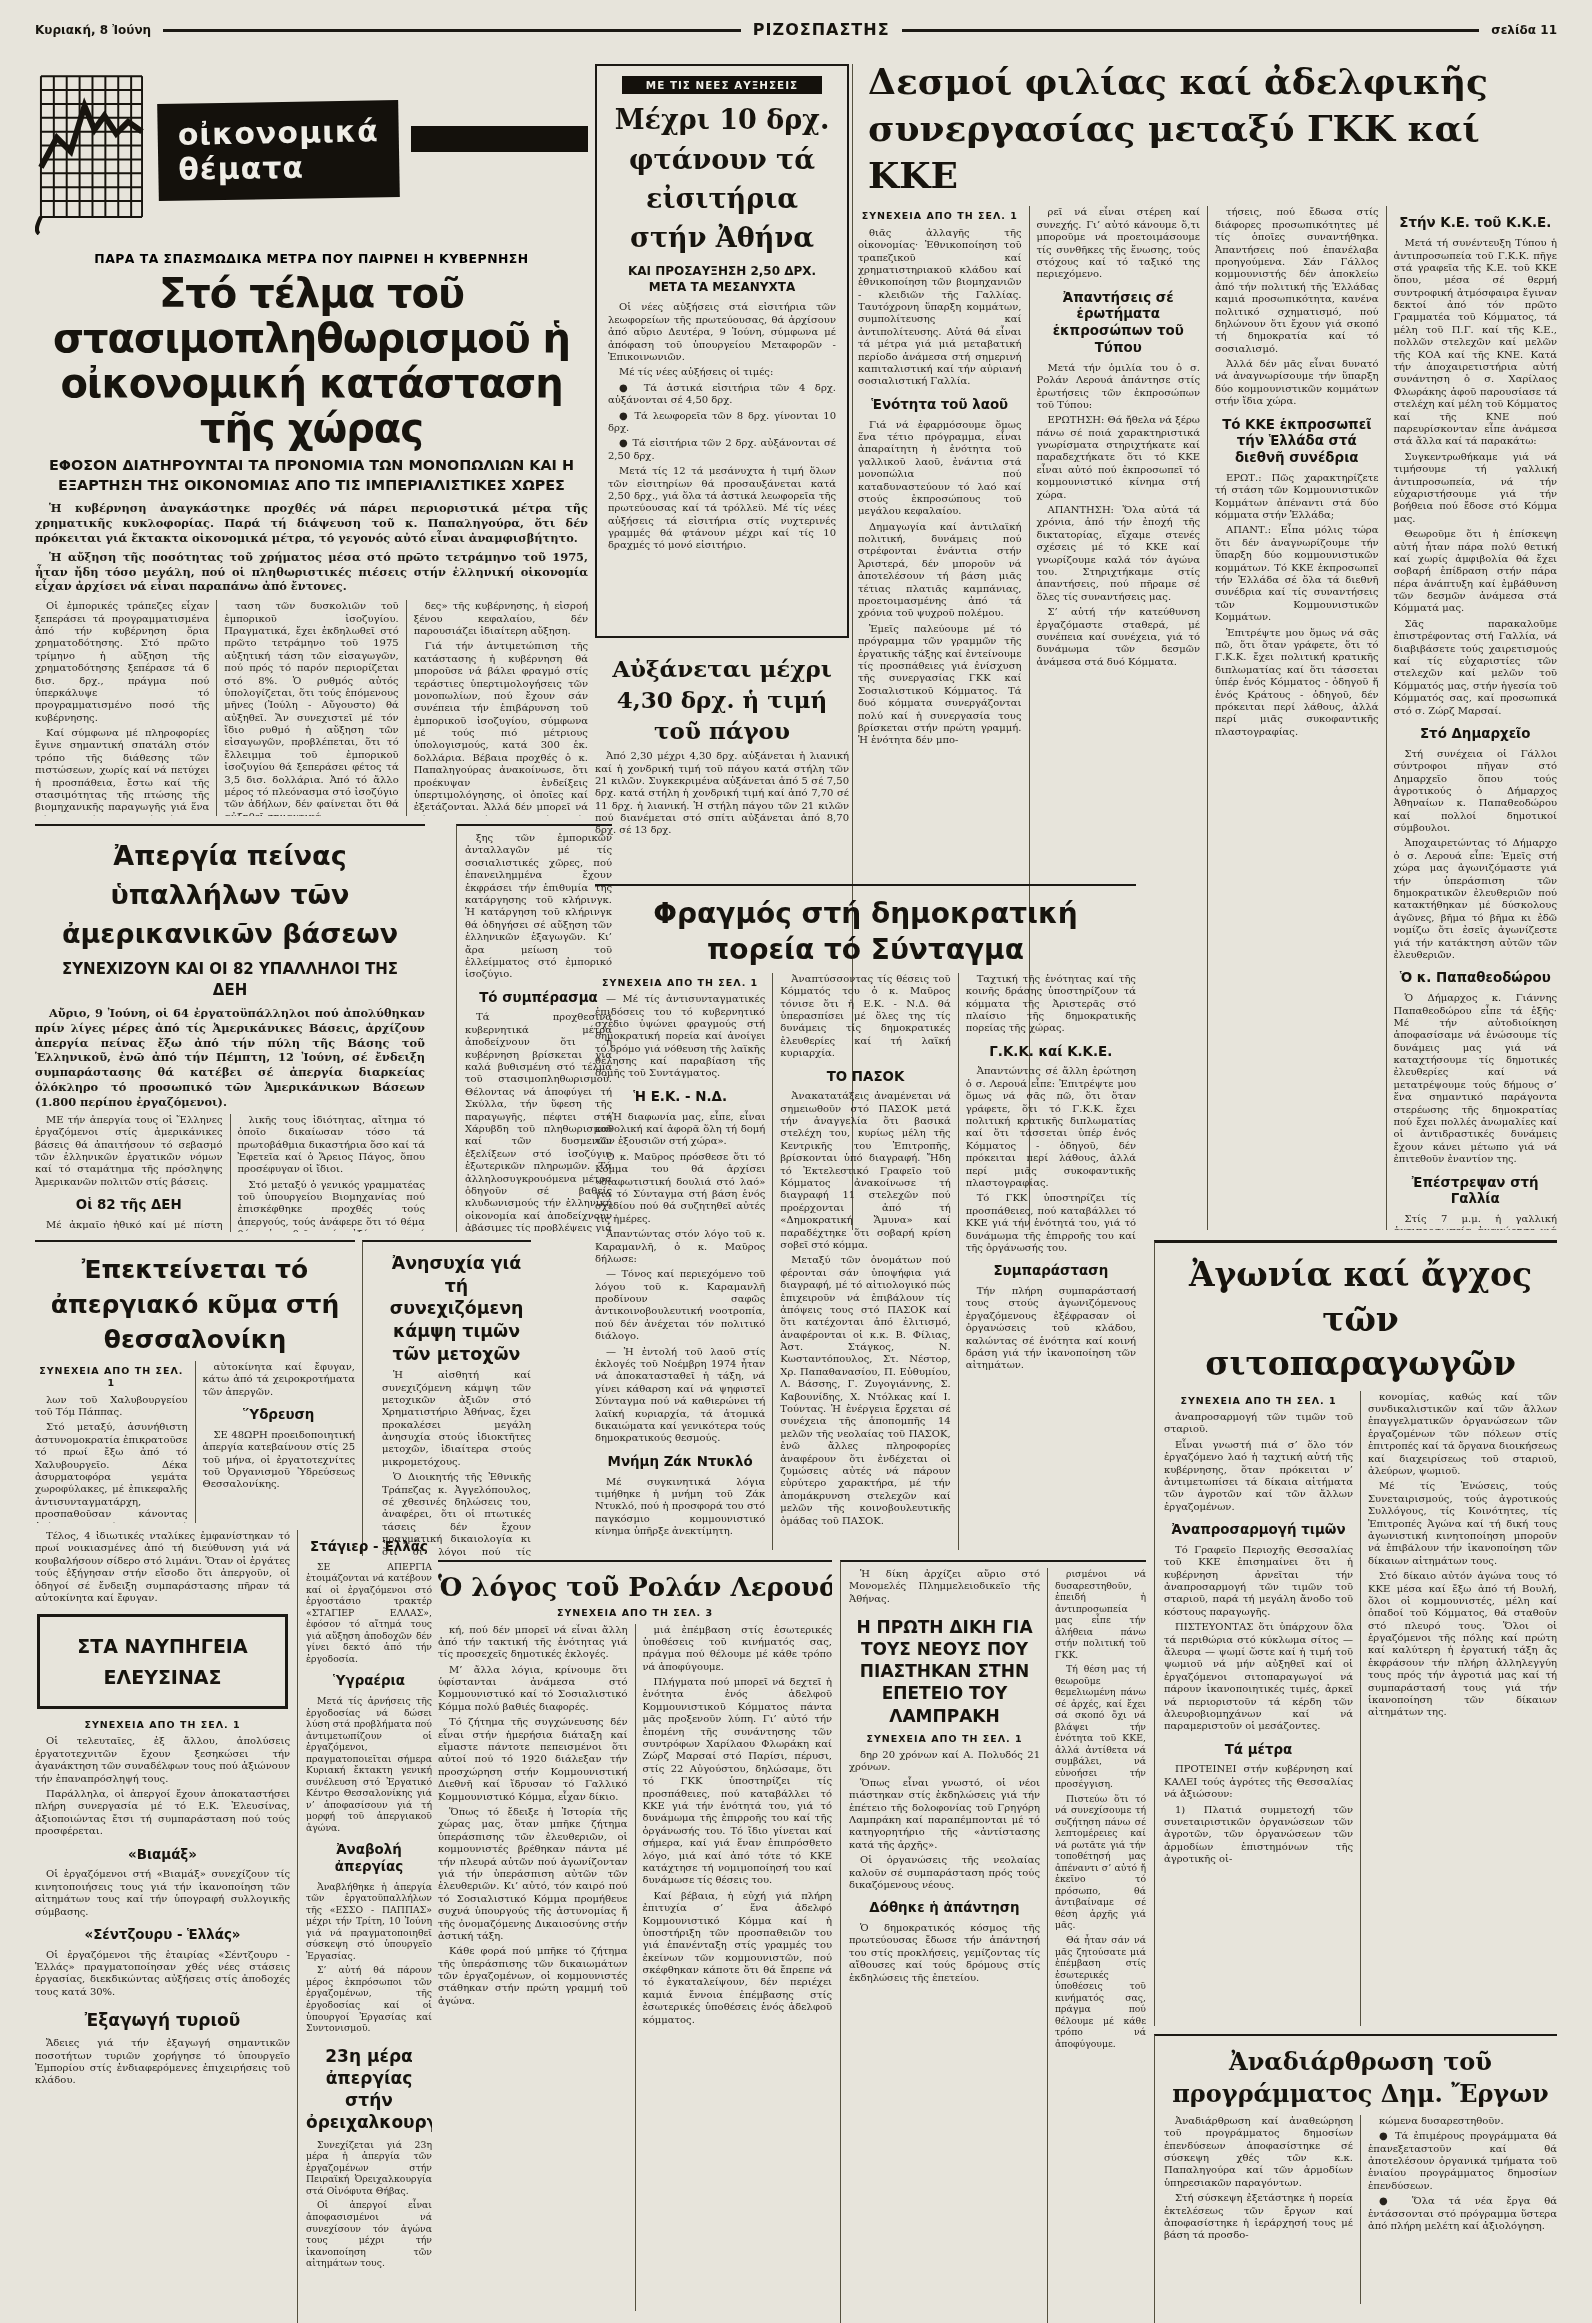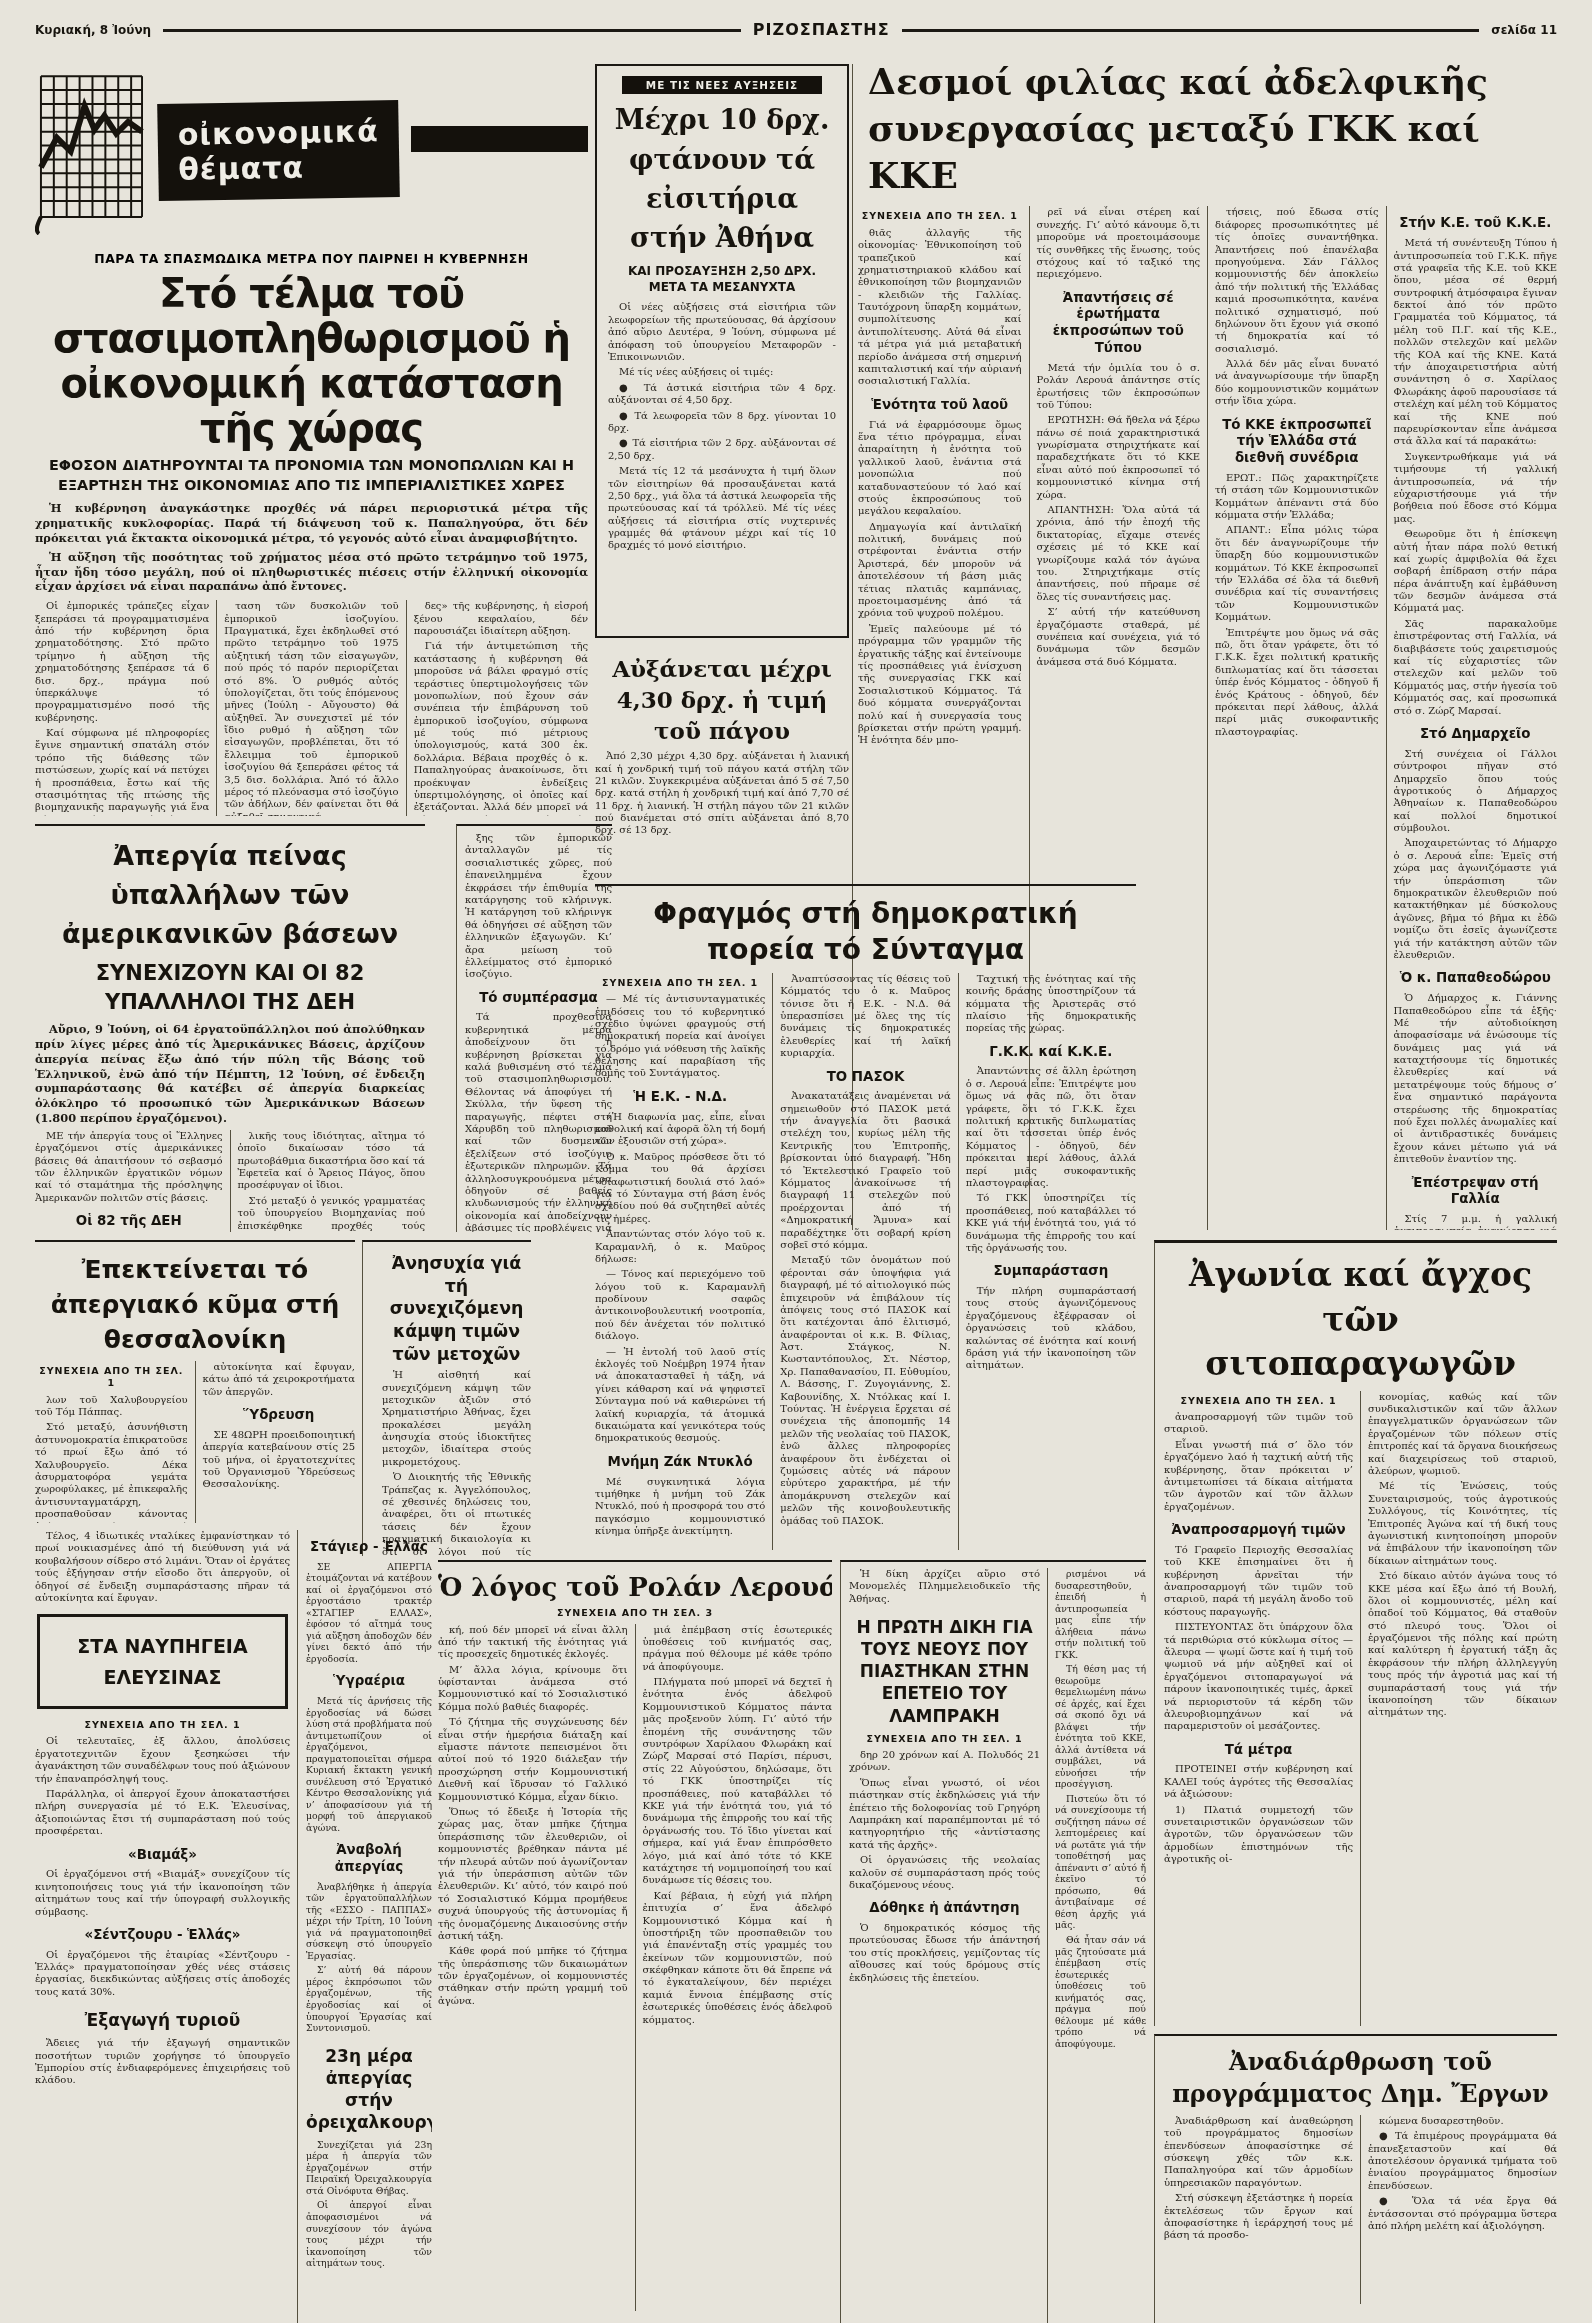--- a/index.html
+++ b/index.html
@@ -190,21 +190,21 @@
           <p>Ὁ Δήμαρχος κ. Γιάννης Παπαθεοδώρου εἶπε τά ἑξῆς· Μέ τήν αὐτοδιοίκηση ἀποφασίσαμε νά ἑνώσουμε τίς δυνάμεις μας γιά νά καταχτήσουμε τίς δημοτικές ἐλευθερίες καί νά μετατρέψουμε τούς δήμους σ’ ἕνα σημαντικό παράγοντα στερέωσης τῆς δημοκρατίας πού ἔχει πολλές ἀνωμαλίες καί οἱ ἀντιδραστικές δυνάμεις ἔχουν κάνει μέτωπο γιά νά ἐπιτεθοῦν ἐναντίον της.</p>
           <div class="sh">Ἐπέστρεψαν στή Γαλλία</div>
           <p>Στίς 7 μ.μ. ἡ γαλλική ἀντιπροσωπεία ἀναχώρησε γιά τό Παρίσι μέ ἀεροπλάνο τῆς Αἴρ Φράνς. Στό ἀεροδρόμιο τούς προέπεμψαν ὁ σ. Κίκος Καλούδης ἀναπληρωτής Α΄ Γραμματέας τῆς Κ.Ε. τοῦ ΚΚΕ, ὁ σ. Ἀντώνης Ἀμπατιέλος, μέλος τοῦ Π.Γ. τῆς Κ.Ε., ὁ σ. Νίκανδρος Κεπέσης μέλος τῆς Κ.Ε. καί ἄλλα στελέχη.</p>
         </div>
     </div>
   </section>
   <div class="vline" style="left:852px;top:64px;height:1166px;"></div>
 
   <section class="blk rt2" style="left:35px;top:824px;width:390px;height:408px;">
     <h2 class="hl-strike">Ἀπεργία πείνας ὑπαλλήλων τῶν ἀμερικανικῶν βάσεων</h2>
-    <div class="deck" style="font-size:21px;">ΣΥΝΕΧΙΖΟΥΝ ΚΑΙ ΟΙ 82 ΥΠΑΛΛΗΛΟΙ ΤΗΣ ΔΕΗ</div>
+    <div class="deck" style="font-size:15px;">ΣΥΝΕΧΙΖΟΥΝ ΚΑΙ ΟΙ 82 ΥΠΑΛΛΗΛΟΙ ΤΗΣ ΔΕΗ</div>
     <div>
         <p class="b">Αὔριο, 9 Ἰούνη, οἱ 64 ἐργατοϋπάλληλοι πού ἀπολύθηκαν πρίν λίγες μέρες ἀπό τίς Ἀμερικάνικες Βάσεις, ἀρχίζουν ἀπεργία πείνας ἔξω ἀπό τήν πύλη τῆς Βάσης τοῦ Ἑλληνικοῦ, ἐνῶ ἀπό τήν Πέμπτη, 12 Ἰούνη, σέ ἔνδειξη συμπαράστασης θά κατέβει σέ ἀπεργία διαρκείας ὁλόκληρο τό προσωπικό τῶν Ἀμερικάνικων Βάσεων (1.800 περίπου ἐργαζόμενοι).</p>
       </div>
     <div class="cols" style="height:179px;margin-top:4px;">
       <div class="col">
           <p>ΜΕ τήν ἀπεργία τους οἱ Ἕλληνες ἐργαζόμενοι στίς ἀμερικάνικες βάσεις θά ἀπαιτήσουν τό σεβασμό τῶν ἑλληνικῶν ἐργατικῶν νόμων καί τό σταμάτημα τῆς πρόσληψης Ἀμερικανῶν πολιτῶν στίς βάσεις.</p>
           <div class="sh">Οἱ 82 τῆς ΔΕΗ</div>
           <p>Μέ ἀκμαῖο ἠθικό καί μέ πίστη στήν τελική τους δικαίωση συνέχισαν χθές τήν ἀπεργία πείνας, οἱ 82 ἀπολυμένοι εἰσπράκτορες τῆς ΔΕΗ, στόν 5ο ὄροφο τῶν κεντρικῶν γραφείων τῆς ἐπιχείρησης.</p>
         </div>
       <div class="col">

